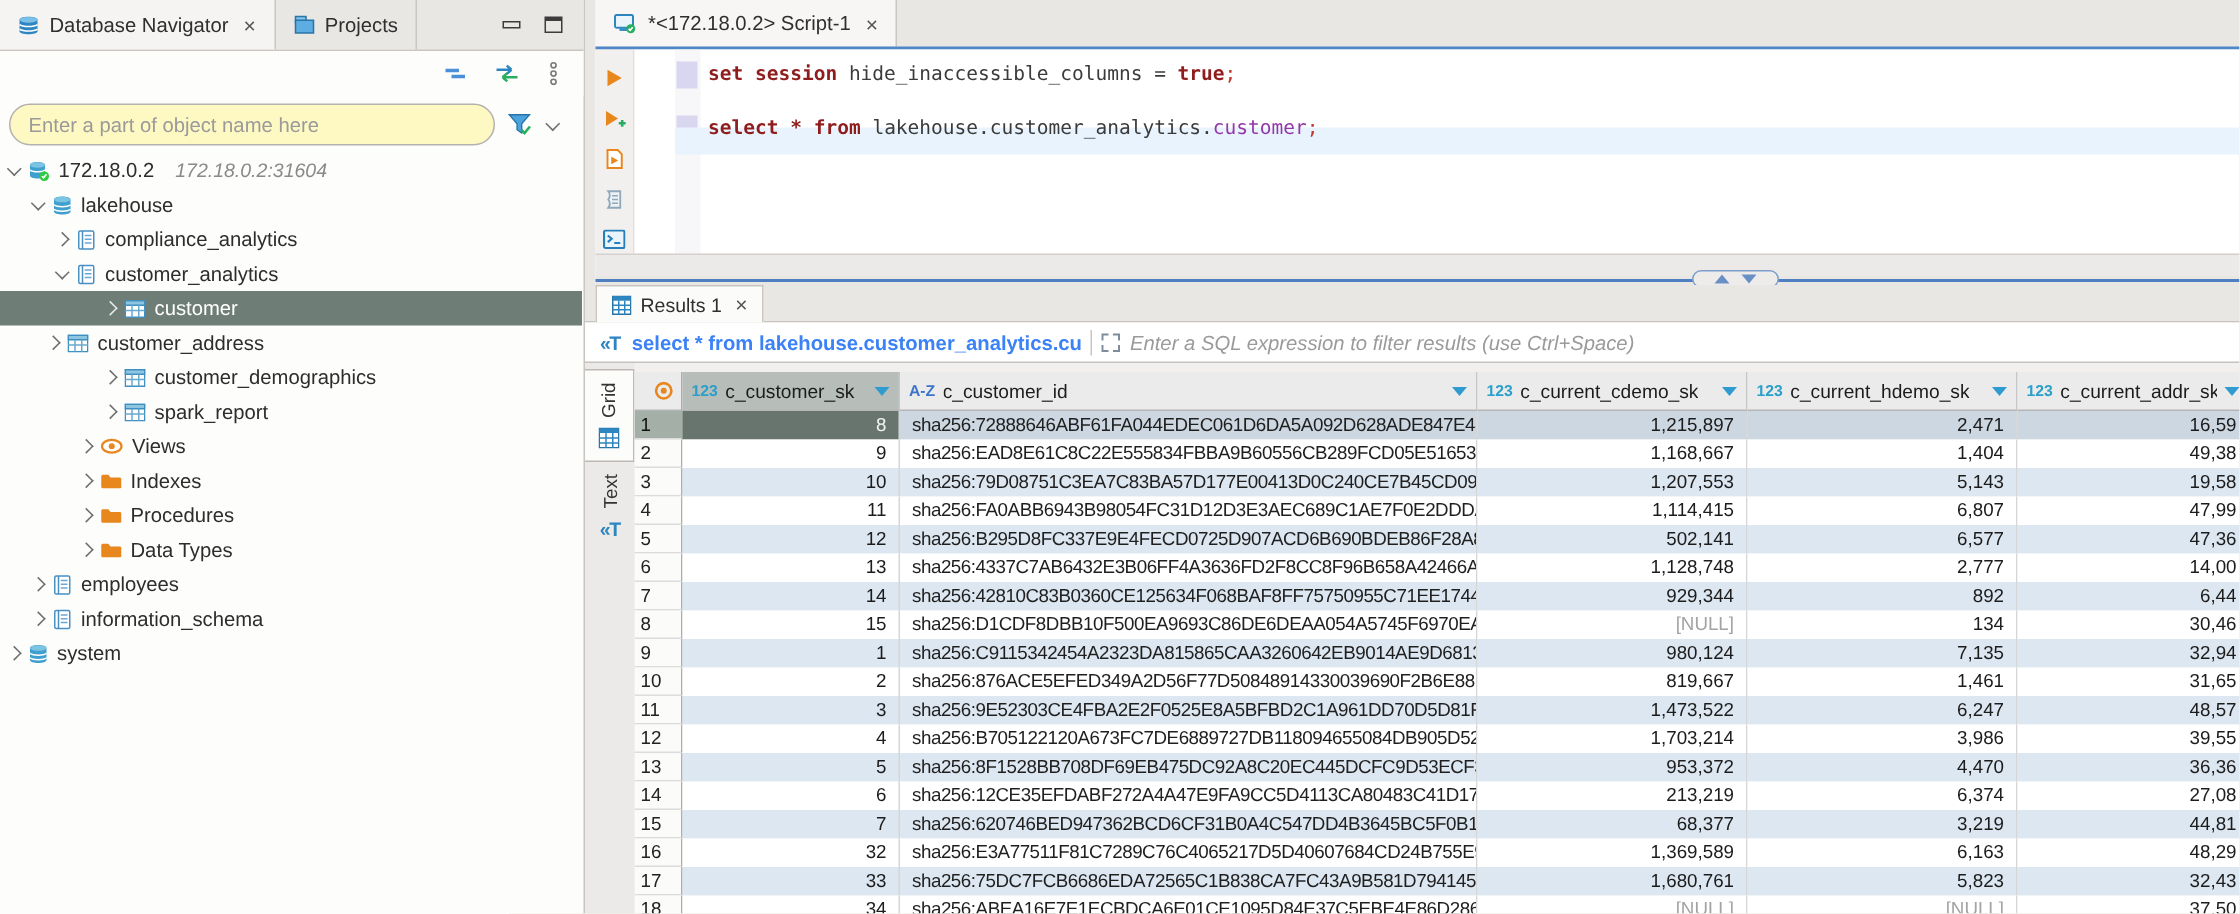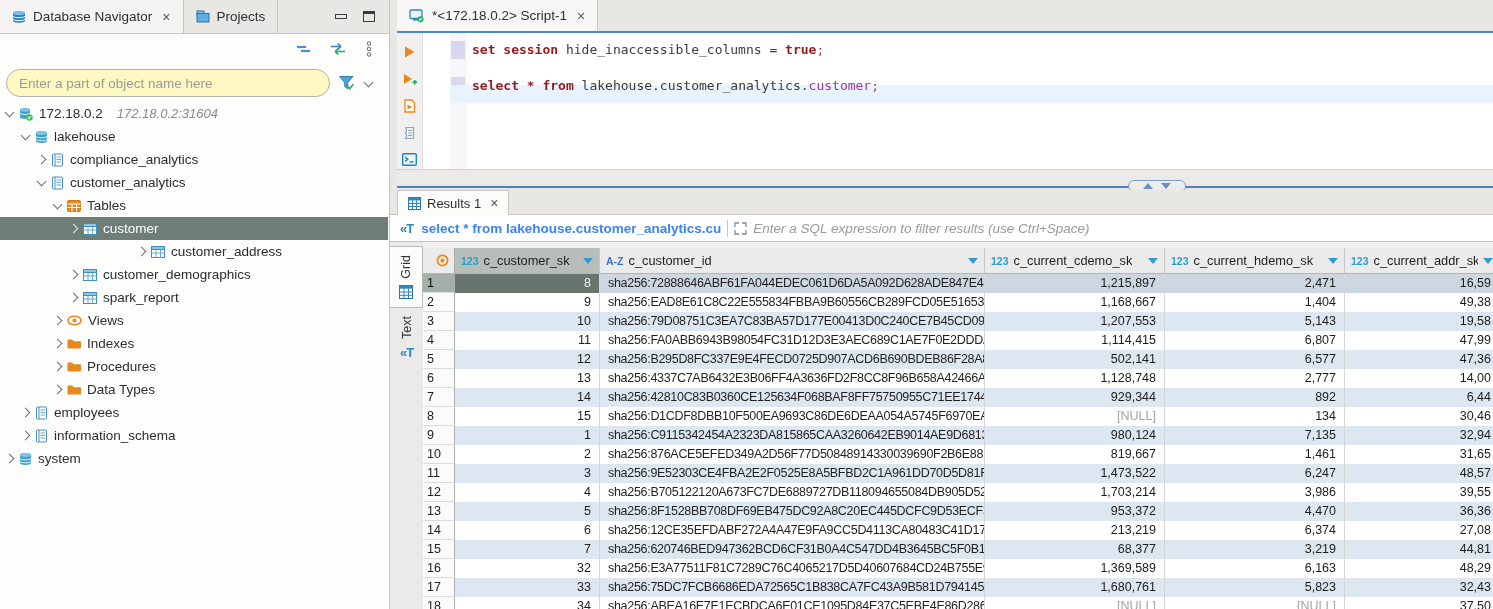--- a/index.html
+++ b/index.html
@@ -204,47 +204,34 @@
           <svg width="13" height="14">
             <rect x="1.5" y="1" width="10" height="12" rx="1" fill="#fff" stroke="#4a90c2"></rect>
             <line x1="4" y1="1" x2="4" y2="13" stroke="#4a90c2"></line>
             <line x1="5.5" y1="4" x2="10" y2="4" stroke="#6aa6d4"></line>
             <line x1="5.5" y1="6.5" x2="10" y2="6.5" stroke="#6aa6d4"></line>
             <line x1="5.5" y1="9" x2="10" y2="9" stroke="#6aa6d4"></line>
           </svg>
         </span>
         <span>customer_analytics</span>
       </div>
-      <div class="tree-row" style="padding-left: 54px;">
-        <span class="chev exp"></span>
-        <span class="ic">
-          <svg width="14" height="12">
-            <rect x="0.5" y="0.5" width="13" height="11" rx="1.5" fill="#e8871e" stroke="#d87a12"></rect>
-            <line x1="0.5" y1="4" x2="13.5" y2="4" stroke="#fff"></line>
-            <line x1="0.5" y1="7.5" x2="13.5" y2="7.5" stroke="#fff"></line>
-            <line x1="5" y1="4" x2="5" y2="11.5" stroke="#fff"></line>
-            <line x1="9.5" y1="4" x2="9.5" y2="11.5" stroke="#fff"></line>
-          </svg>
-        </span>
-        <span>Tables</span>
-      </div>
       <div class="tree-row selected" style="padding-left: 70px;">
         <span class="chev col"></span>
         <span class="ic">
           <svg width="14" height="12">
             <rect x="0.5" y="0.5" width="13" height="11" fill="#fff" stroke="#3c8fbe"></rect>
             <rect x="0.5" y="0.5" width="13" height="3" fill="#8ec6e2" stroke="#3c8fbe"></rect>
             <line x1="0.5" y1="7" x2="13.5" y2="7" stroke="#69a9cd"></line>
             <line x1="5" y1="3.5" x2="5" y2="11.5" stroke="#69a9cd"></line>
             <line x1="9.5" y1="3.5" x2="9.5" y2="11.5" stroke="#69a9cd"></line>
           </svg>
         </span>
         <span>customer</span>
       </div>
-      <div class="tree-row" style="padding-left: 32px; justify-content: center;">
+      <div class="tree-row" style="padding-left: 32px;">
         <span class="chev col"></span>
         <span class="ic">
           <svg width="14" height="12">
             <rect x="0.5" y="0.5" width="13" height="11" fill="#fff" stroke="#3c8fbe"></rect>
             <rect x="0.5" y="0.5" width="13" height="3" fill="#8ec6e2" stroke="#3c8fbe"></rect>
             <line x1="0.5" y1="7" x2="13.5" y2="7" stroke="#69a9cd"></line>
             <line x1="5" y1="3.5" x2="5" y2="11.5" stroke="#69a9cd"></line>
             <line x1="9.5" y1="3.5" x2="9.5" y2="11.5" stroke="#69a9cd"></line>
           </svg>
         </span>

